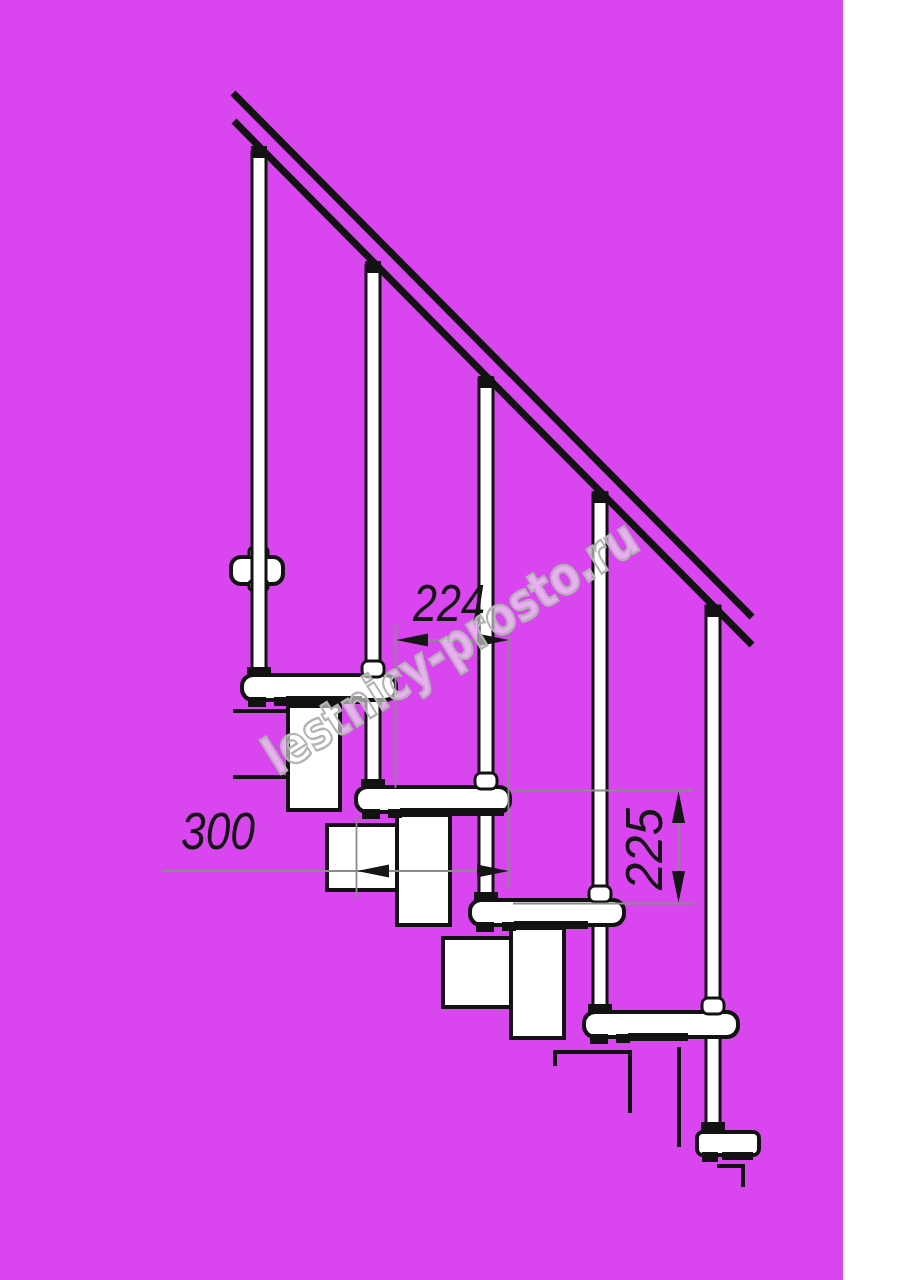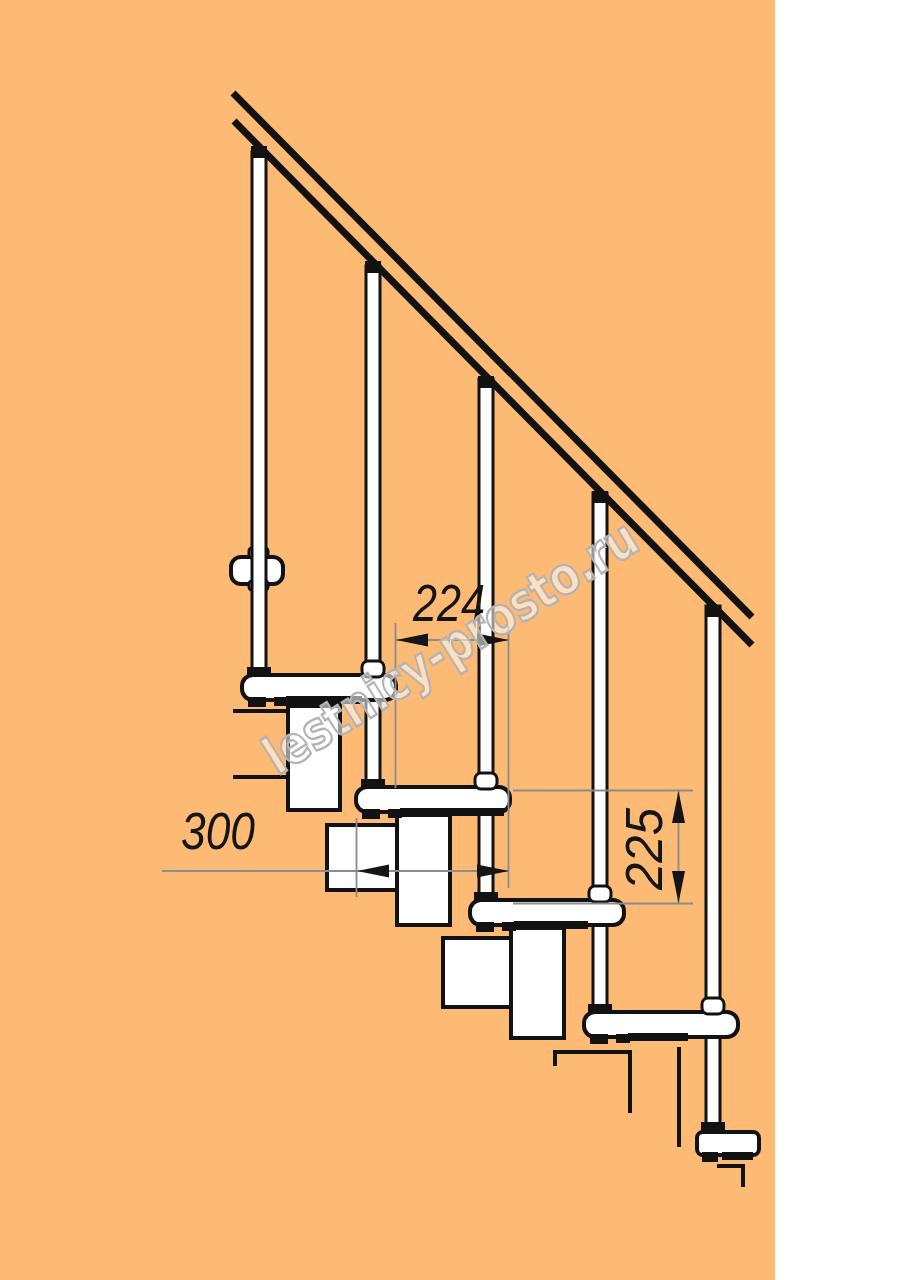--- a/index.html
+++ b/index.html
@@ -1,16 +1,16 @@
 <!DOCTYPE html>
 <html><head>
 <meta charset="utf-8">
 <style>
   html,body{margin:0;padding:0;background:#ffffff;}
-  .stage{position:relative;width:775px;height:1280px;background:#fdba74;overflow:hidden;
+  .stage{position:relative;width:843px;height:1280px;background:#d946ef;overflow:hidden;
          font-family:"Liberation Sans",sans-serif;}
   svg{display:block;}
   .ln7     {stroke:#121212;stroke-width:7;fill:none;}
   .cut     {stroke:#121212;stroke-width:4;fill:none;stroke-linecap:butt;}
   .boxw    {stroke:#121212;stroke-width:4;fill:#ffffff;}
   .balust  {stroke:#121212;stroke-width:3;fill:#ffffff;}
   .collar  {stroke:#121212;stroke-width:3;fill:#ffffff;}
   .blk     {fill:#121212;stroke:none;}
   
   .dim     {stroke:#8c8c8c;stroke-width:1.8;fill:none;}

